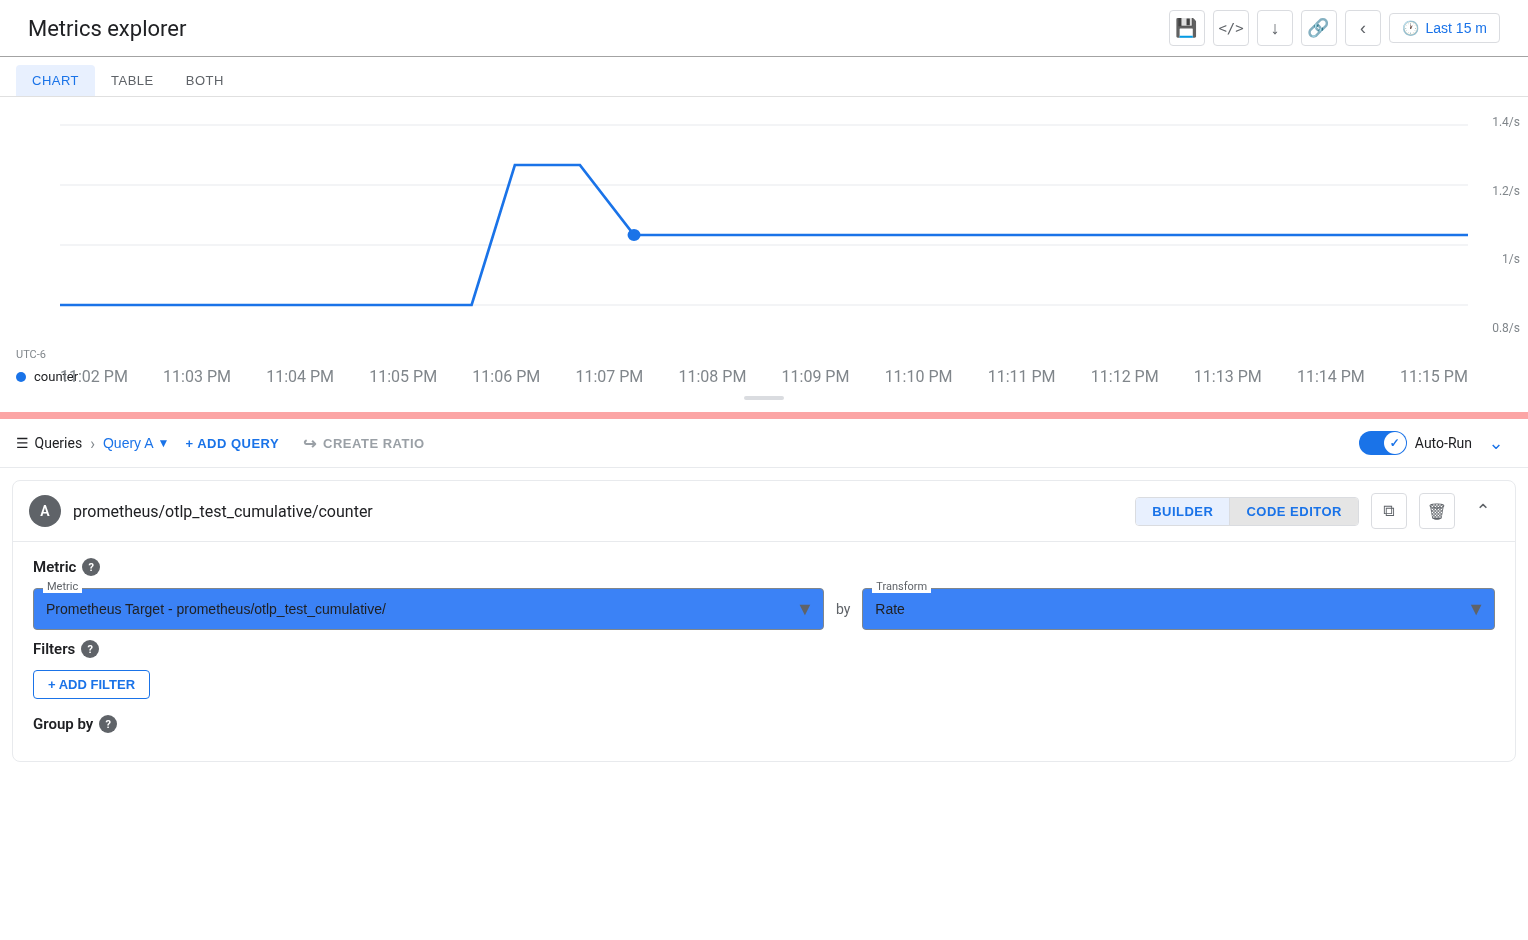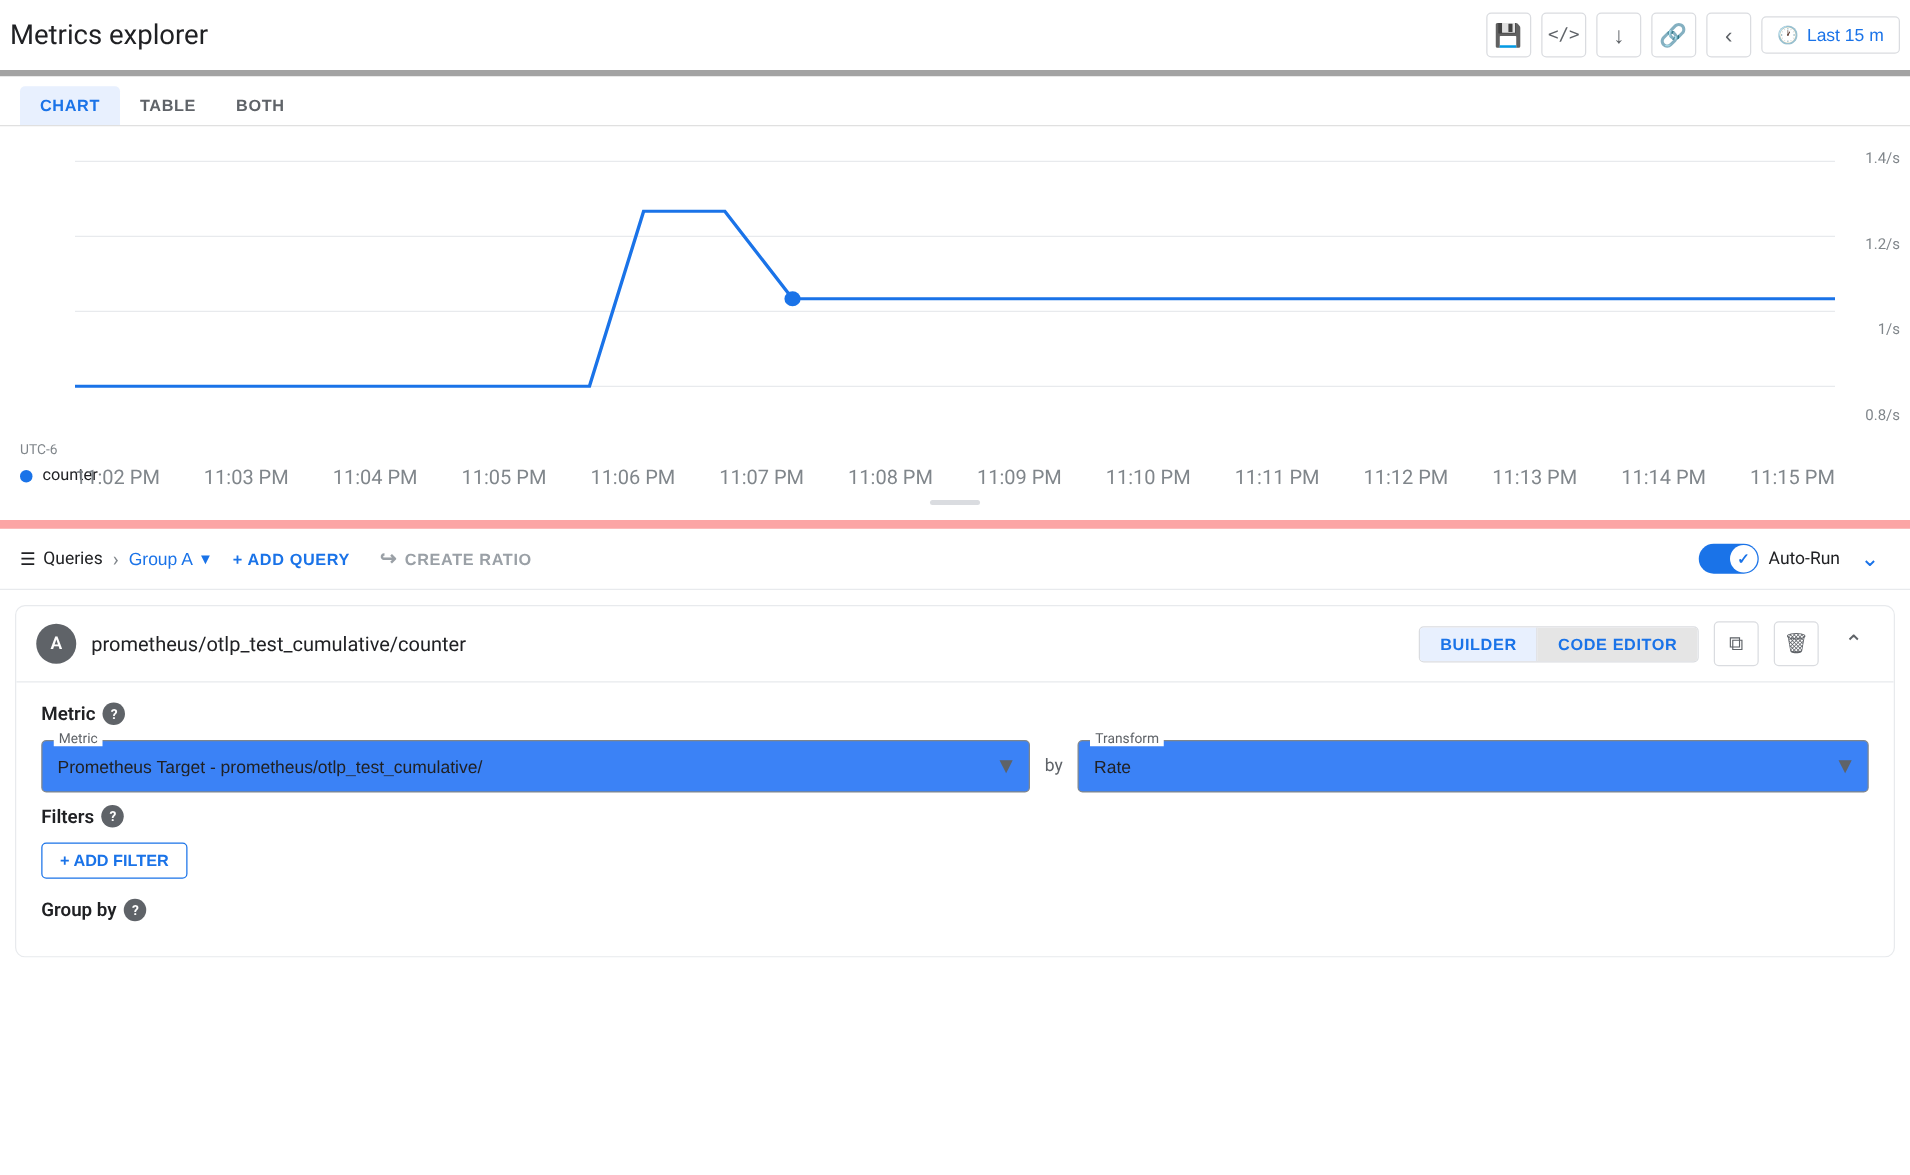--- a/index.html
+++ b/index.html
@@ -3,22 +3,22 @@
   <meta charset="utf-8">
   <style>
     * { box-sizing: border-box; margin: 0; padding: 0; }
     body { font-family: 'Google Sans', Roboto, Arial, sans-serif; background: #fff; color: #202124; font-size: 14px; }
 
     
     .header {
       display: flex;
       align-items: center;
       justify-content: space-between;
-      padding: 10px 8px;
-      border-bottom: 5px solid #a3a3a3;
+      padding: 10px 28px;
+      border-bottom: 1px solid #a3a3a3;
     }
     .header-title {
       font-size: 22px;
       font-weight: 400;
       color: #202124;
     }
     .header-actions {
       display: flex;
       align-items: center;
       gap: 8px;
@@ -50,21 +50,21 @@
     
     .chart-tabs {
       display: flex;
       align-items: center;
       padding: 8px 16px 0;
       border-bottom: 1px solid #e0e0e0;
     }
     .chart-tab {
       padding: 8px 16px;
       font-size: 13px;
-      font-weight: 700;
+      font-weight: 400;
       color: #5f6368;
       cursor: pointer;
       border-radius: 4px 4px 0 0;
       border: none;
       background: none;
       letter-spacing: 0.5px;
     }
     .chart-tab.active {
       color: #1a73e8;
       background: #e8f0fe;
@@ -489,21 +489,21 @@
   </div>
 </div>
 
 <div class="query-bar">
   <div class="queries-label">
     <span>☰</span>
     <span>Queries</span>
   </div>
   <span class="query-breadcrumb-sep">›</span>
   <button class="query-name-btn">
-    <span>Group A</span>
+    <span>Query A</span>
     <span style="font-size:12px;">▼</span>
   </button>
   <button class="add-query-btn">
     <span>+ ADD QUERY</span>
   </button>
   <button class="create-ratio-btn">
     <span style="font-size:16px;">↪</span>
     <span>CREATE RATIO</span>
   </button>
 

